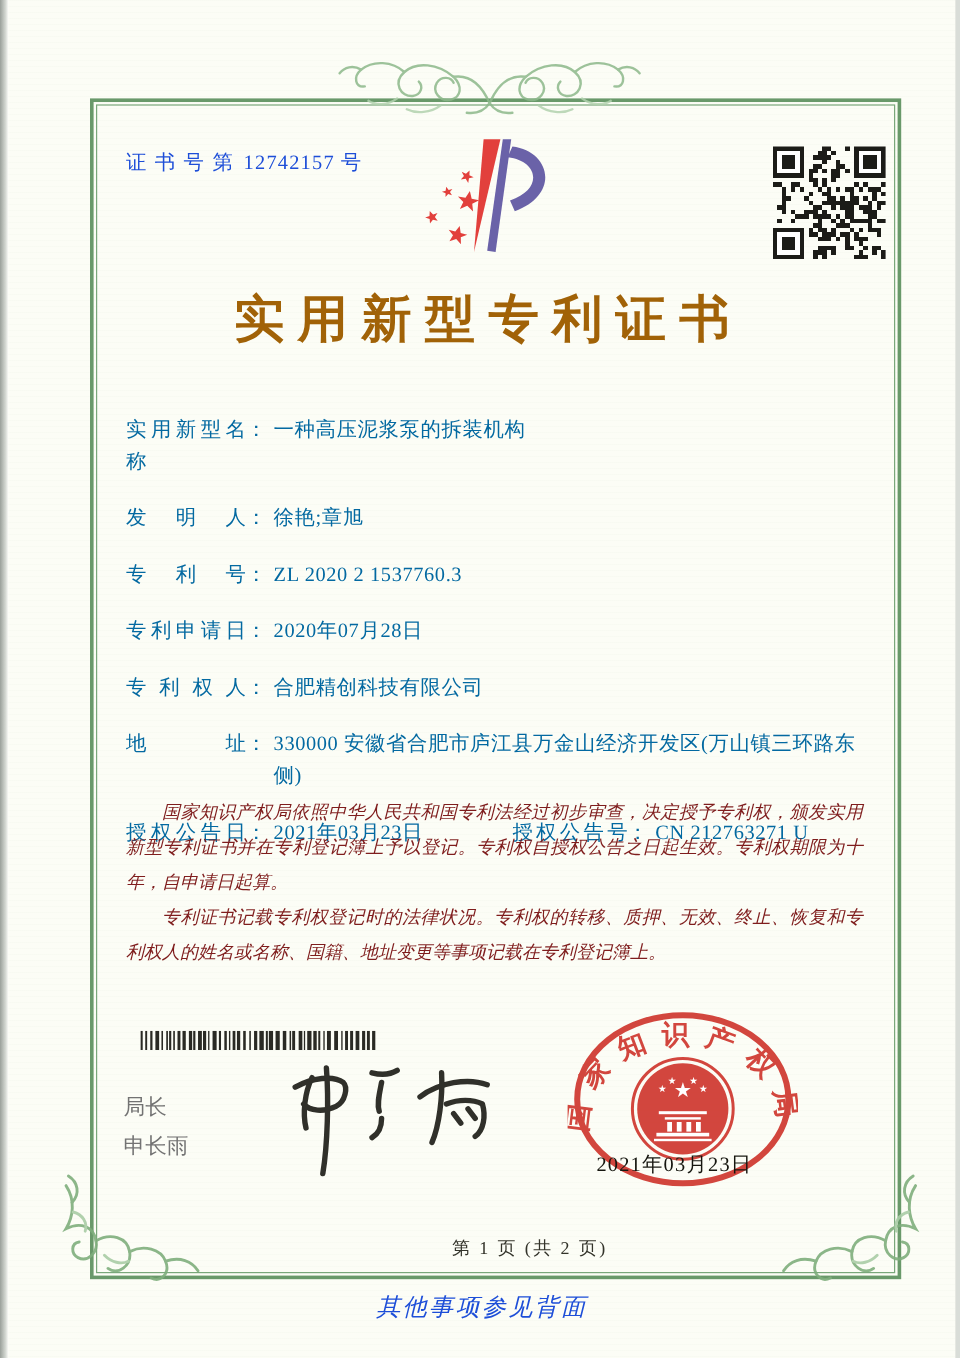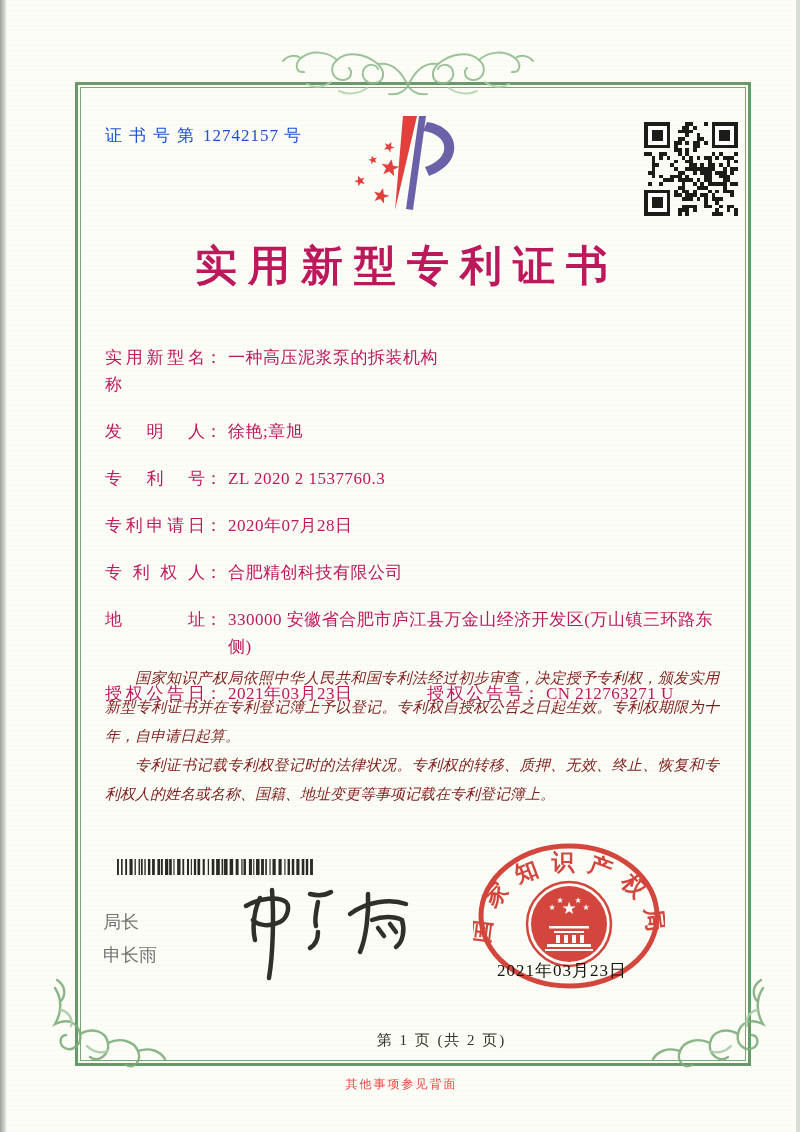--- a/index.html
+++ b/index.html
@@ -25,23 +25,23 @@
   .orn-bl{left:40px;top:976px;width:122px;height:104px;}
   .orn-br{left:642px;top:976px;width:122px;height:104px;transform:scaleX(-1);}
   
   .cert-no{position:absolute;left:98px;top:124px;font-size:17px;color:#1d4ed8;}
   .cert-no .sp{letter-spacing:7px;}
   .cert-no .num{letter-spacing:1px;margin-left:2px;}
   .cert-no .suf{margin-left:5px;}
   .logo{position:absolute;left:336px;top:110px;width:134px;height:126px;}
   .qr{position:absolute;left:637px;top:122px;width:94px;height:94px;}
   .title{position:absolute;left:0;top:238px;width:100%;text-align:center;
-    font-size:42px;font-weight:700;letter-spacing:11px;color:#be185d;text-indent:11px;}
-  
-  .rows{position:absolute;left:98px;top:344px;width:616px;font-size:17px;color:#be185d;}
+    font-size:42px;font-weight:700;letter-spacing:11px;color:#a16207;text-indent:11px;}
+  
+  .rows{position:absolute;left:98px;top:344px;width:616px;font-size:17px;color:#0369a1;}
   .row{line-height:27px;margin-bottom:20px;display:flex;align-items:flex-start;}
   .lbl{display:inline-block;width:100px;text-align:justify;text-align-last:justify;flex:0 0 100px;}
   .colon{flex:0 0 auto;margin-right:6px;}
   .val{flex:1 1 auto;letter-spacing:.5px;}
   .row-split{position:relative;}
   .pair2{position:absolute;left:322px;top:0;display:flex;}
   .pair2 .lbl{width:96px;flex-basis:96px;}
   
   .paras{position:absolute;left:98px;top:664px;width:614px;}
   .paras p{margin:0;font-size:15px;line-height:29px;text-indent:2em;text-align:justify;
@@ -50,22 +50,22 @@
   .barcode{position:absolute;left:110px;top:859px;width:196px;height:16px;}
   
   .sig-labels{position:absolute;left:96px;top:906px;font-family:"Liberation Sans","DejaVu Sans",sans-serif;
     font-size:18px;color:#737373;line-height:33px;}
   .sig-script{position:absolute;left:215px;top:876px;width:195px;height:115px;}
   
   .seal{position:absolute;left:466px;top:840px;width:192px;height:152px;}
   .seal-date{position:absolute;left:490px;top:959px;font-size:17px;color:#16160f;letter-spacing:1px;}
   
   .page-num{position:absolute;left:0;top:1031px;width:100%;text-align:center;font-size:15px;color:#33332a;letter-spacing:2px;padding-left:40px;}
-  .back-note{position:absolute;left:0;top:1076px;width:100%;text-align:center;font-size:12px;
-    color:#ef4444;letter-spacing:2px;}
+  .back-note{position:absolute;left:0;top:1076px;width:100%;text-align:center;font-size:20px;
+    font-style:italic;color:#1d4ed8;letter-spacing:2px;}
 </style>
 </head>
 <body>
 
 <div class="scan-edge-left"></div>
 <div class="scan-edge-right"></div>
 
 <div class="page">
 
   <div class="frame">

